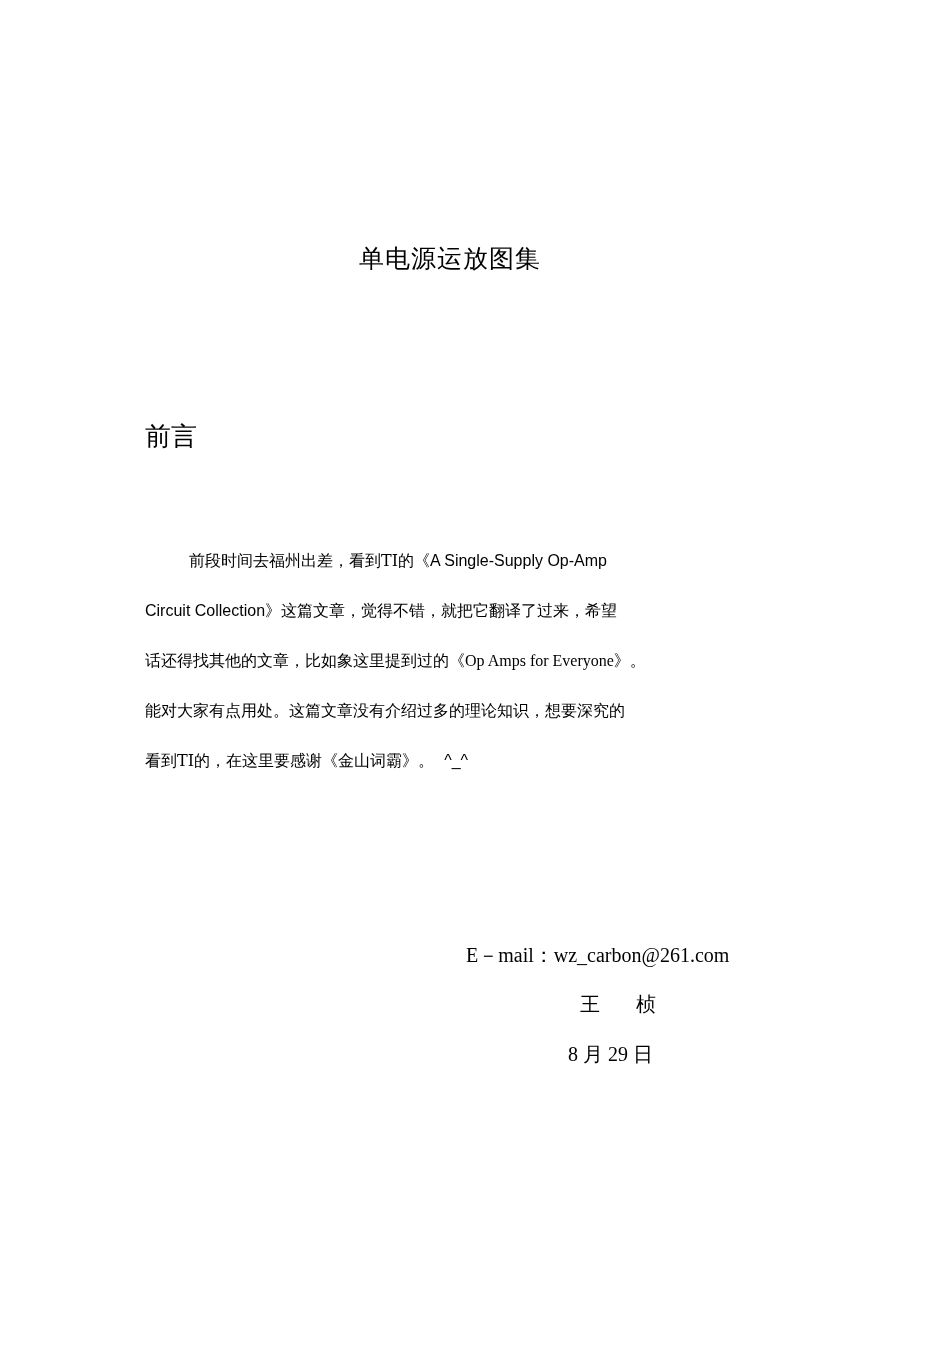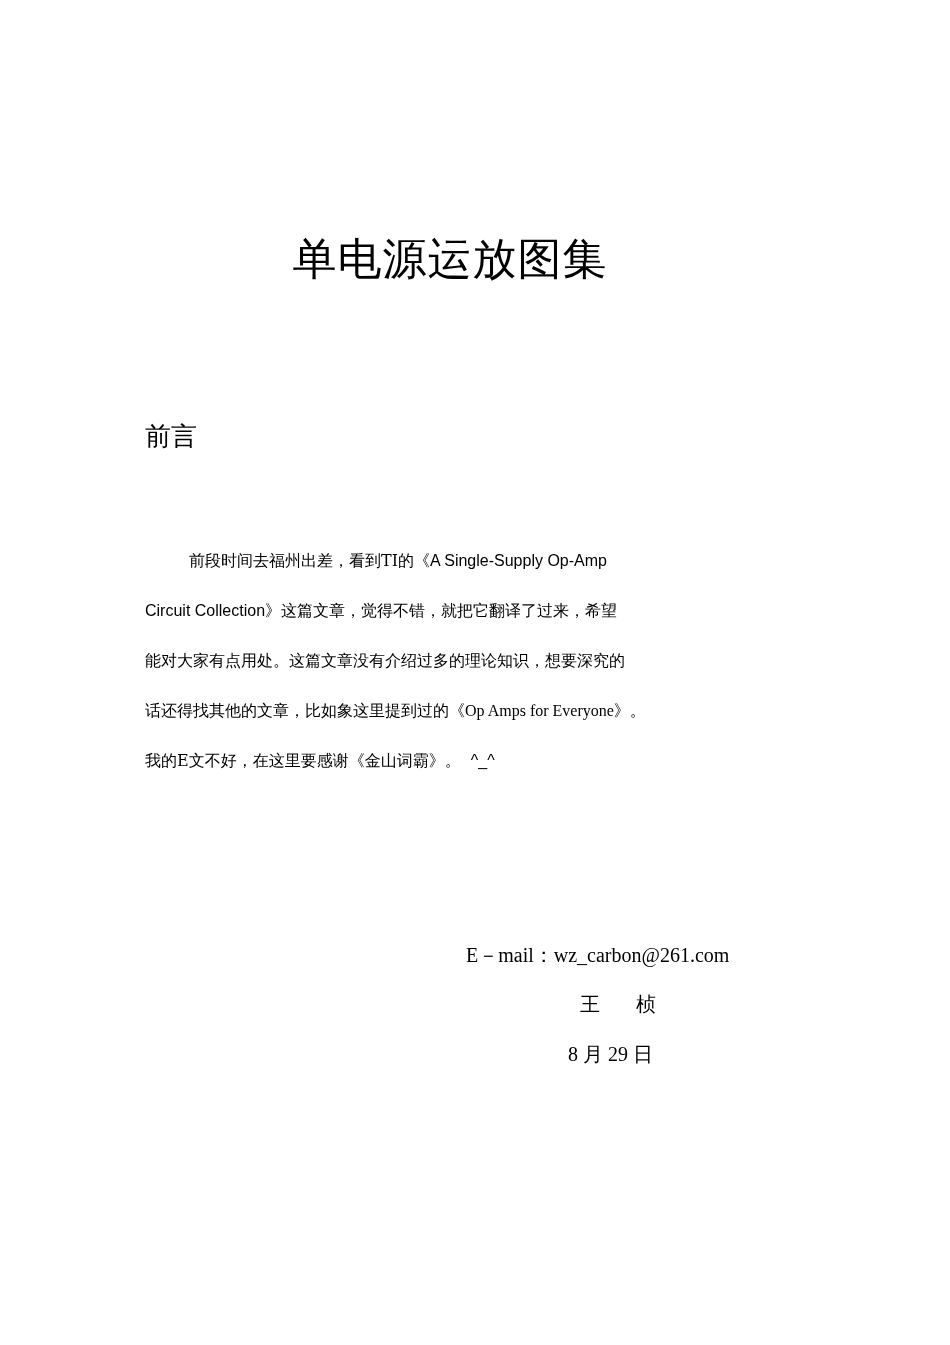--- a/index.html
+++ b/index.html
@@ -15,21 +15,21 @@
       color: #000000;
       font-family: "DejaVu Serif", "Liberation Serif", serif;
     }
     .title {
       position: absolute;
       top: 234px;
       left: 0;
       width: 900px;
       text-align: center;
       font-family: "DejaVu Sans", "Liberation Sans", sans-serif;
-      font-size: 44px;
+      font-size: 25px;
       line-height: 50px;
       letter-spacing: 1px;
     }
     .heading {
       position: absolute;
       top: 418px;
       left: 145px;
       font-family: "DejaVu Sans", "Liberation Sans", sans-serif;
       font-size: 26px;
       line-height: 36px;
@@ -66,22 +66,22 @@
 </head>
 <body>
 
 <div class="title">单电源运放图集</div>
 
 <div class="heading">前言</div>
 
 <div class="body-text">
   <span class="line indent"><span>前段时间去福州出差，看到TI的《</span><span class="sans">A Single-Supply Op-Amp</span></span>
   <span class="line"><span class="sans">Circuit Collection</span><span>》这篇文章，觉得不错，就把它翻译了过来，希望</span></span>
+  <span class="line serif">话还得找其他的文章，比如象这里提到过的《Op Amps for Everyone》。</span>
   <span class="line">能对大家有点用处。这篇文章没有介绍过多的理论知识，想要深究的</span>
-  <span class="line serif">话还得找其他的文章，比如象这里提到过的《Op Amps for Everyone》。</span>
-  <span class="line"><span>我的E文不好，在这里要感谢《金山词霸》。</span>&nbsp;&nbsp;<span class="sans">^_^</span></span>
+  <span class="line"><span>看到TI的，在这里要感谢《金山词霸》。</span>&nbsp;&nbsp;<span class="sans">^_^</span></span>
 </div>
 
 <div class="sig sig-email"><span>E－mail：</span><span>wz_carbon@261.com</span></div>
 
 <div class="sig sig-name"><span>王</span><span class="gap"></span><span>桢</span></div>
 
 <div class="sig sig-date">8 月 29 日</div>
 
 </body></html>

